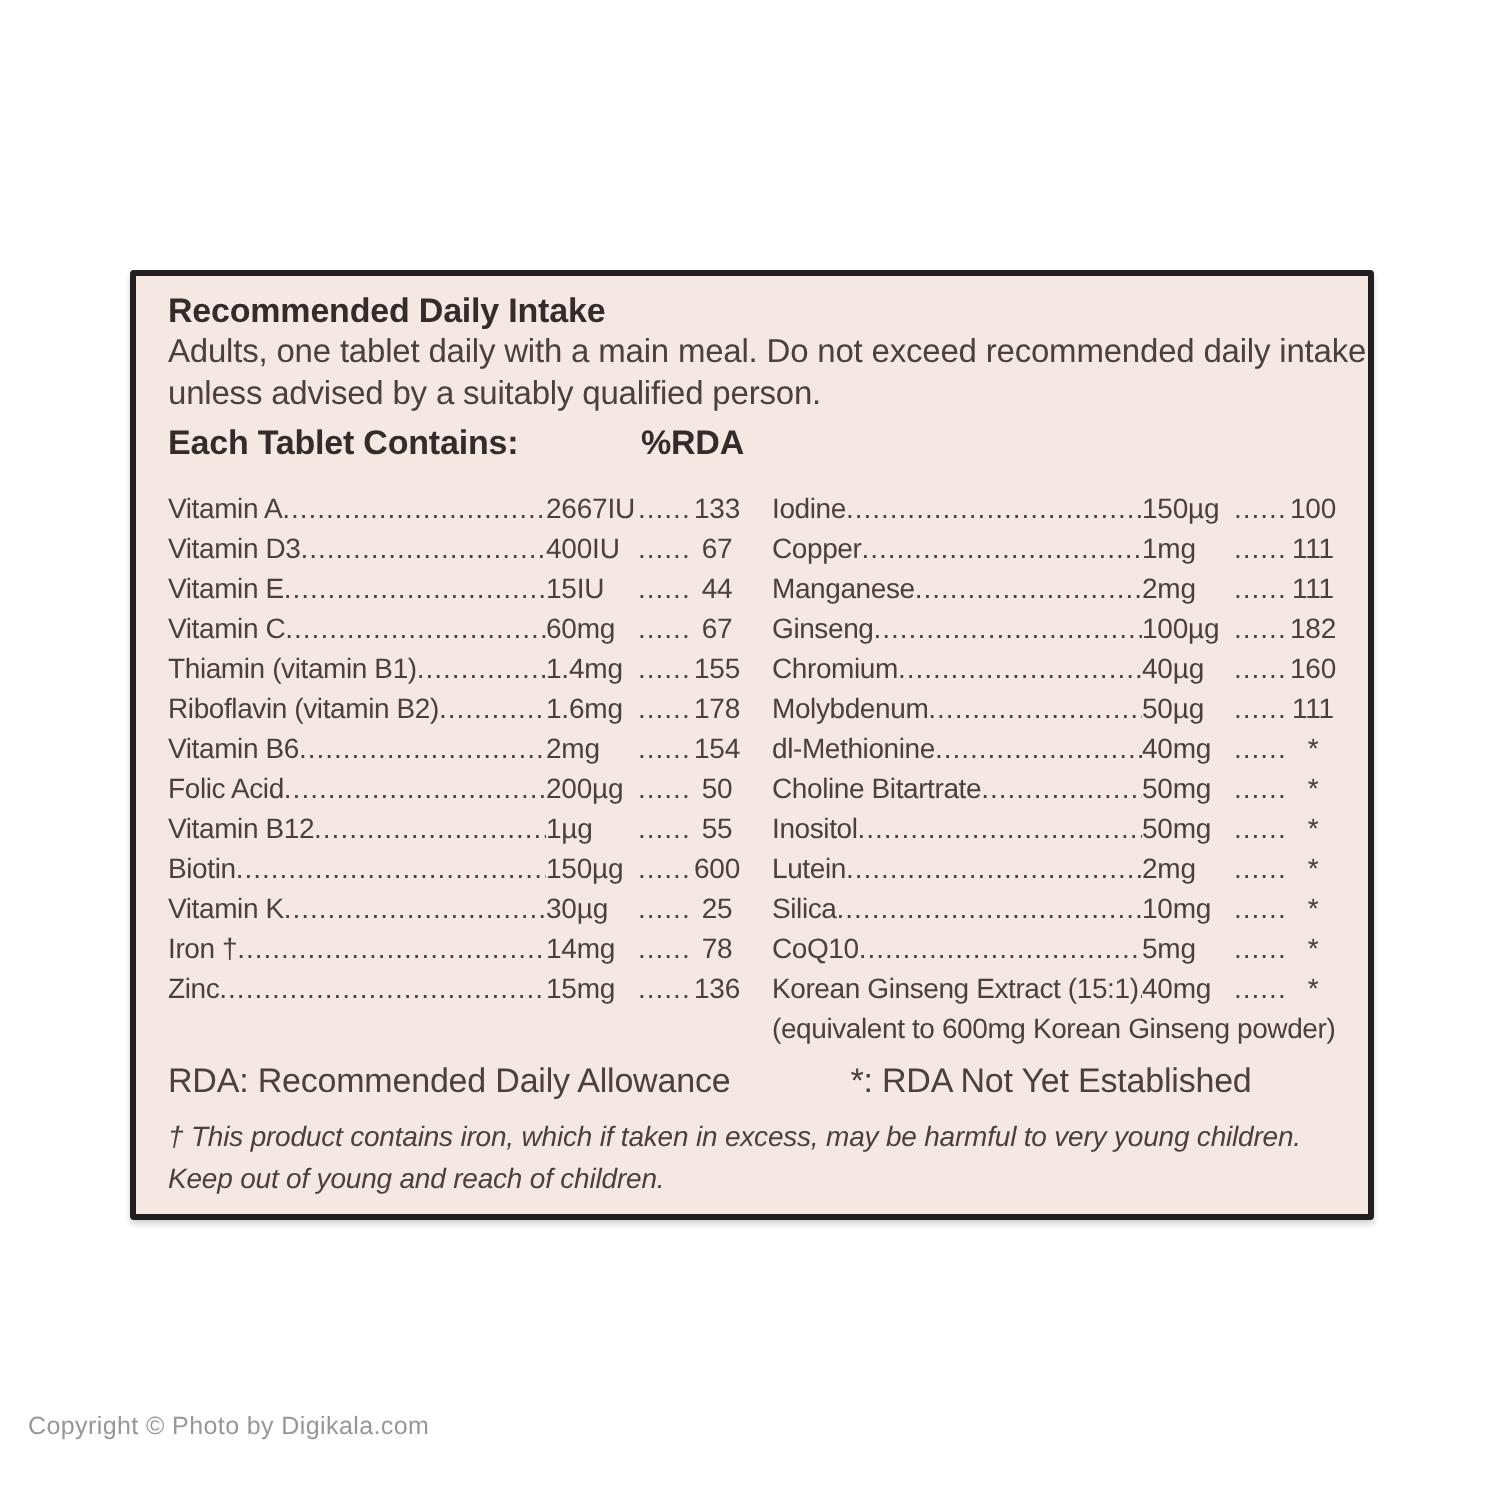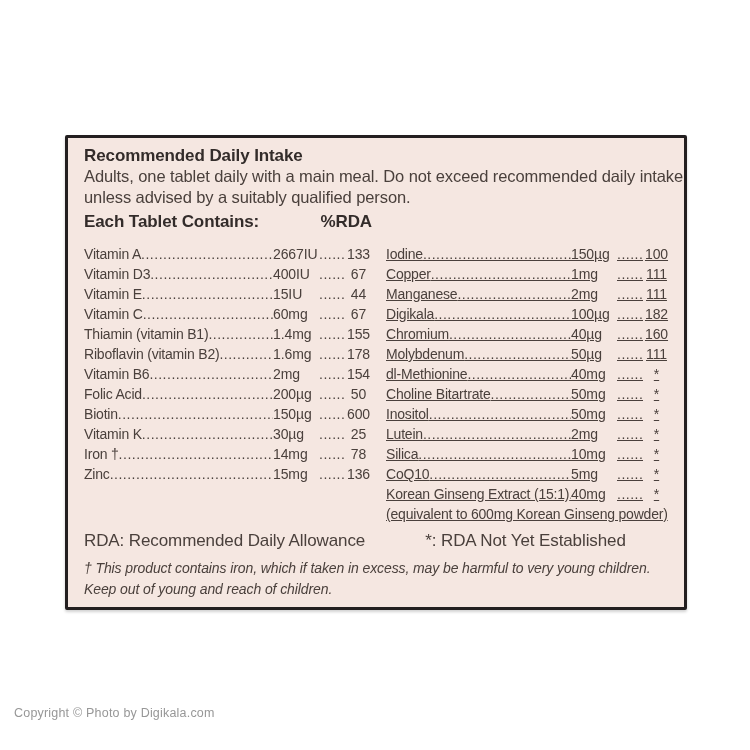--- a/index.html
+++ b/index.html
@@ -36,21 +36,21 @@
   .intro{font-size:16.5px; line-height:20.5px;}
   .intro span{display:block; white-space:nowrap;}
   .table-header{
     display:flex; justify-content:space-between;
     width:288px; margin-top:5px; margin-bottom:12px;
     font-weight:bold; font-size:17px; line-height:20px; color:var(--label-bold);
   }
   .columns{display:flex; gap:14px;}
   .col{display:flex; flex-direction:column;}
   .col.left{width:288px;}
-  .col.right{width:284px;text-decoration:underline;}
+  .col.right{width:284px;}
   .row{
     display:flex; align-items:baseline;
     font-size:14px; line-height:20px; white-space:nowrap;
   }
   .row .name{flex:0 0 auto; letter-spacing:-0.2px;}
   .row .dots{flex:1 1 0; min-width:0; overflow:hidden;}
   .row .dots::after{
     content:"....................................................................................";
     letter-spacing:0.5px;
   }
@@ -140,20 +140,27 @@
           <span class="rda">154</span>
         </div>
         <div class="row">
           <span class="name">Folic Acid</span>
           <span class="dots"></span>
           <span class="value">200µg</span>
           <span class="dots dots2"></span>
           <span class="rda">50</span>
         </div>
         <div class="row">
+          <span class="name">Vitamin B12</span>
+          <span class="dots"></span>
+          <span class="value">1µg</span>
+          <span class="dots dots2"></span>
+          <span class="rda">55</span>
+        </div>
+        <div class="row">
           <span class="name">Biotin</span>
           <span class="dots"></span>
           <span class="value">150µg</span>
           <span class="dots dots2"></span>
           <span class="rda">600</span>
         </div>
         <div class="row">
           <span class="name">Vitamin K</span>
           <span class="dots"></span>
           <span class="value">30µg</span>
@@ -191,21 +198,21 @@
           <span class="rda">111</span>
         </div>
         <div class="row">
           <span class="name">Manganese</span>
           <span class="dots"></span>
           <span class="value">2mg</span>
           <span class="dots dots2"></span>
           <span class="rda">111</span>
         </div>
         <div class="row">
-          <span class="name">Digikala</span>
+          <span class="name">Ginseng</span>
           <span class="dots"></span>
           <span class="value">100µg</span>
           <span class="dots dots2"></span>
           <span class="rda">182</span>
         </div>
         <div class="row">
           <span class="name">Chromium</span>
           <span class="dots"></span>
           <span class="value">40µg</span>
           <span class="dots dots2"></span>

